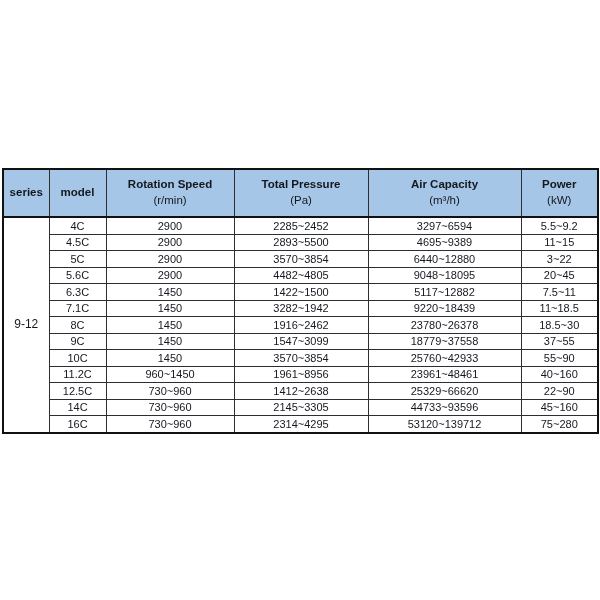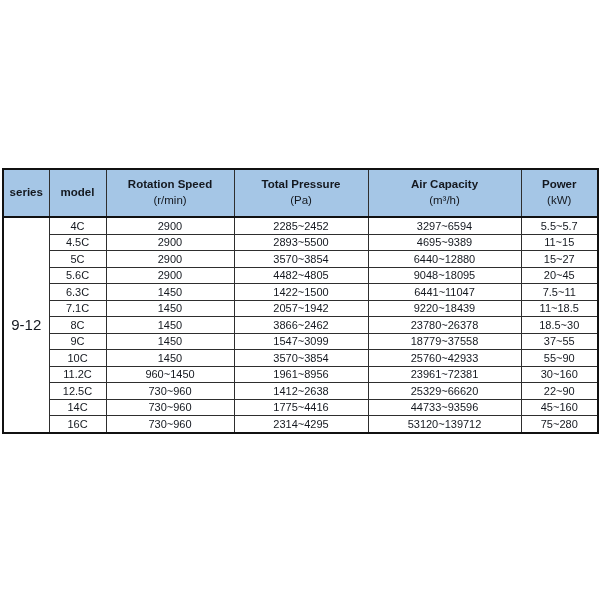--- a/index.html
+++ b/index.html
@@ -26,21 +26,21 @@
     font-size:11.5px;font-weight:bold;line-height:1.35;
     text-align:center;vertical-align:middle;color:var(--text);
   }
   td{
     border:1px solid var(--grid);
     height:15.5px;padding:0 2px;
     font-size:11px;line-height:1.1;
     text-align:center;vertical-align:middle;color:var(--text);
     white-space:nowrap;overflow:hidden;
   }
-  td.series-cell{font-size:15px;}
+  td.series-cell{font-size:12px;}
   .unit{font-weight:normal;}
 </style>
 </head>
 <body>
 
 <div class="table-wrap">
   <table>
     <colgroup>
       <col style="width:46px">
         <col style="width:57px">
@@ -75,61 +75,61 @@
           </th>
         </tr>
     </thead>
     <tbody>
         <tr>
           <td class="series-cell" rowspan="13">9-12</td>
           <td>4C</td>
           <td>2900</td>
           <td>2285~2452</td>
           <td>3297~6594</td>
-          <td>5.5~5.7</td>
+          <td>5.5~9.2</td>
         </tr>
         <tr>
           <td>4.5C</td>
           <td>2900</td>
           <td>2893~5500</td>
           <td>4695~9389</td>
           <td>11~15</td>
         </tr>
         <tr>
           <td>5C</td>
           <td>2900</td>
           <td>3570~3854</td>
           <td>6440~12880</td>
-          <td>15~27</td>
+          <td>3~22</td>
         </tr>
         <tr>
           <td>5.6C</td>
           <td>2900</td>
           <td>4482~4805</td>
           <td>9048~18095</td>
           <td>20~45</td>
         </tr>
         <tr>
           <td>6.3C</td>
           <td>1450</td>
           <td>1422~1500</td>
-          <td>6441~11047</td>
+          <td>5117~12882</td>
           <td>7.5~11</td>
         </tr>
         <tr>
           <td>7.1C</td>
           <td>1450</td>
-          <td>2057~1942</td>
+          <td>3282~1942</td>
           <td>9220~18439</td>
           <td>11~18.5</td>
         </tr>
         <tr>
           <td>8C</td>
           <td>1450</td>
-          <td>3866~2462</td>
+          <td>1916~2462</td>
           <td>23780~26378</td>
           <td>18.5~30</td>
         </tr>
         <tr>
           <td>9C</td>
           <td>1450</td>
           <td>1547~3099</td>
           <td>18779~37558</td>
           <td>37~55</td>
         </tr>
@@ -137,34 +137,34 @@
           <td>10C</td>
           <td>1450</td>
           <td>3570~3854</td>
           <td>25760~42933</td>
           <td>55~90</td>
         </tr>
         <tr>
           <td>11.2C</td>
           <td>960~1450</td>
           <td>1961~8956</td>
-          <td>23961~72381</td>
-          <td>30~160</td>
+          <td>23961~48461</td>
+          <td>40~160</td>
         </tr>
         <tr>
           <td>12.5C</td>
           <td>730~960</td>
           <td>1412~2638</td>
           <td>25329~66620</td>
           <td>22~90</td>
         </tr>
         <tr>
           <td>14C</td>
           <td>730~960</td>
-          <td>1775~4416</td>
+          <td>2145~3305</td>
           <td>44733~93596</td>
           <td>45~160</td>
         </tr>
         <tr>
           <td>16C</td>
           <td>730~960</td>
           <td>2314~4295</td>
           <td>53120~139712</td>
           <td>75~280</td>
         </tr>

